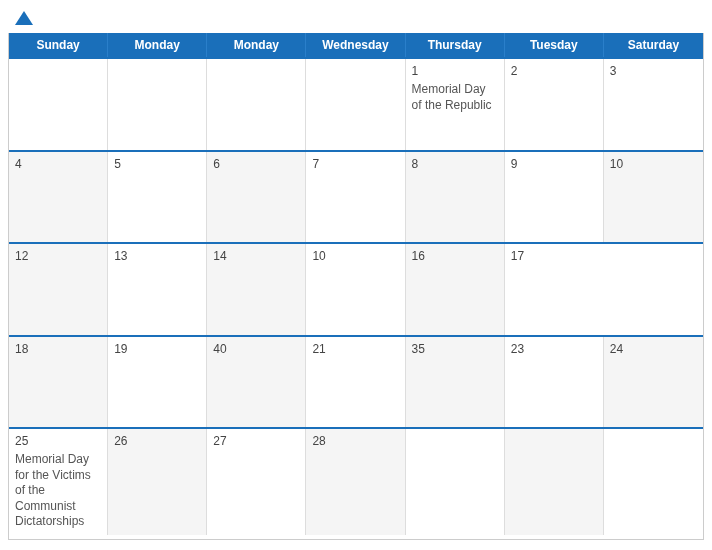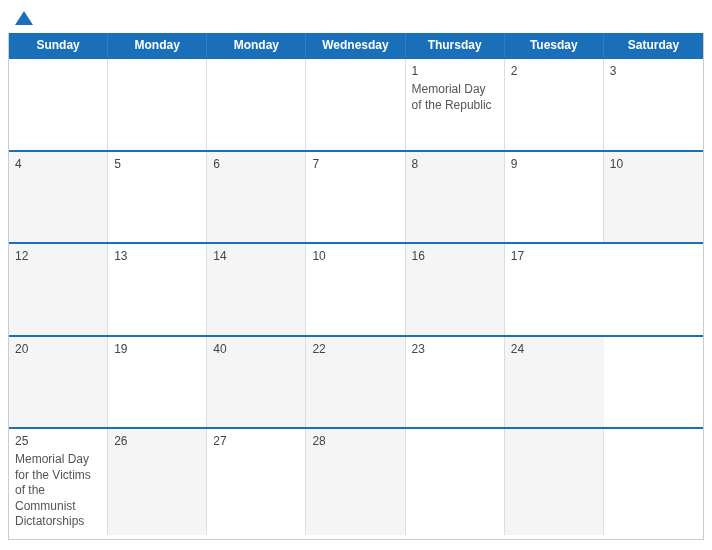--- a/index.html
+++ b/index.html
@@ -201,30 +201,33 @@
           </div>
           <div class="calendar-cell alt-bg">
             <span class="day-number">16</span>
           </div>
           <div class="calendar-cell">
             <span class="day-number">17</span>
           </div>
         </div>
         <div class="calendar-row">
           <div class="calendar-cell alt-bg">
-            <span class="day-number">20</span>
+            <span class="day-number">18</span>
           </div>
           <div class="calendar-cell">
             <span class="day-number">19</span>
           </div>
           <div class="calendar-cell alt-bg">
             <span class="day-number">40</span>
           </div>
-          <div class="calendar-cell alt-bg">
-            <span class="day-number">22</span>
+          <div class="calendar-cell">
+            <span class="day-number">21</span>
+          </div>
+          <div class="calendar-cell alt-bg">
+            <span class="day-number">35</span>
           </div>
           <div class="calendar-cell">
             <span class="day-number">23</span>
           </div>
           <div class="calendar-cell alt-bg">
             <span class="day-number">24</span>
           </div>
         </div>
         <div class="calendar-row">
           <div class="calendar-cell">

